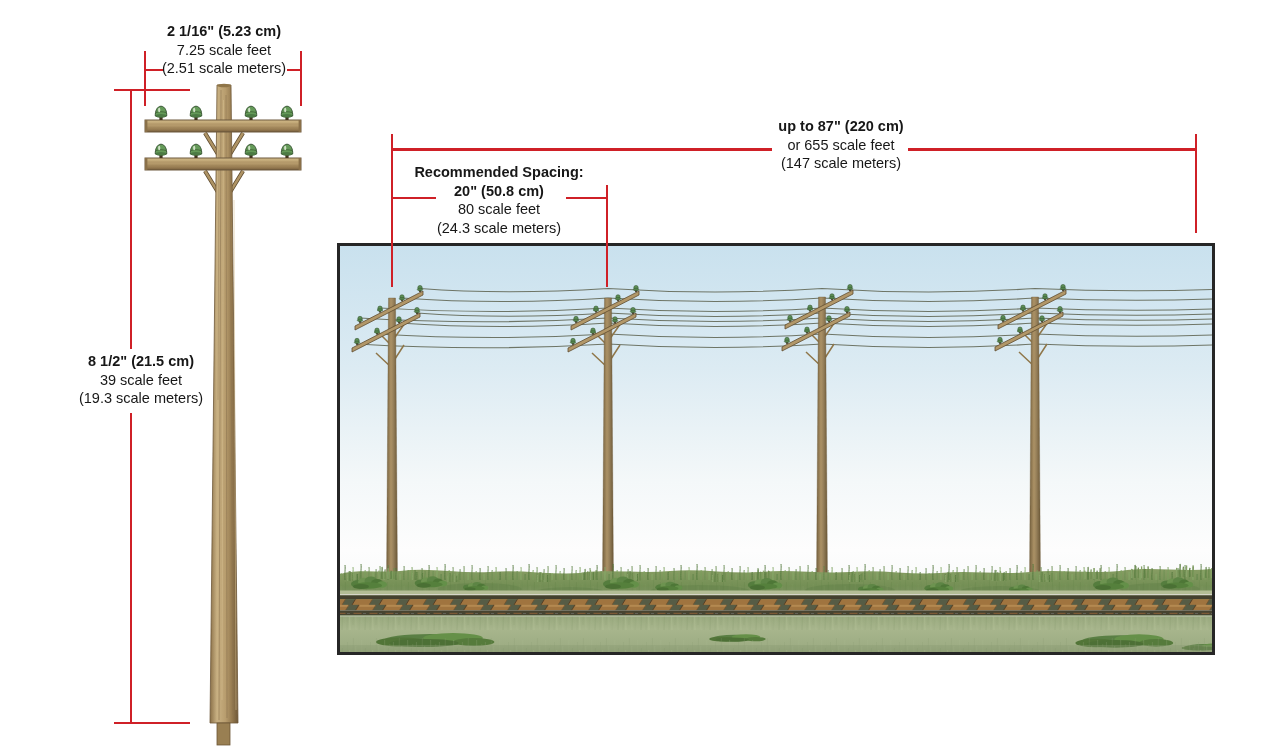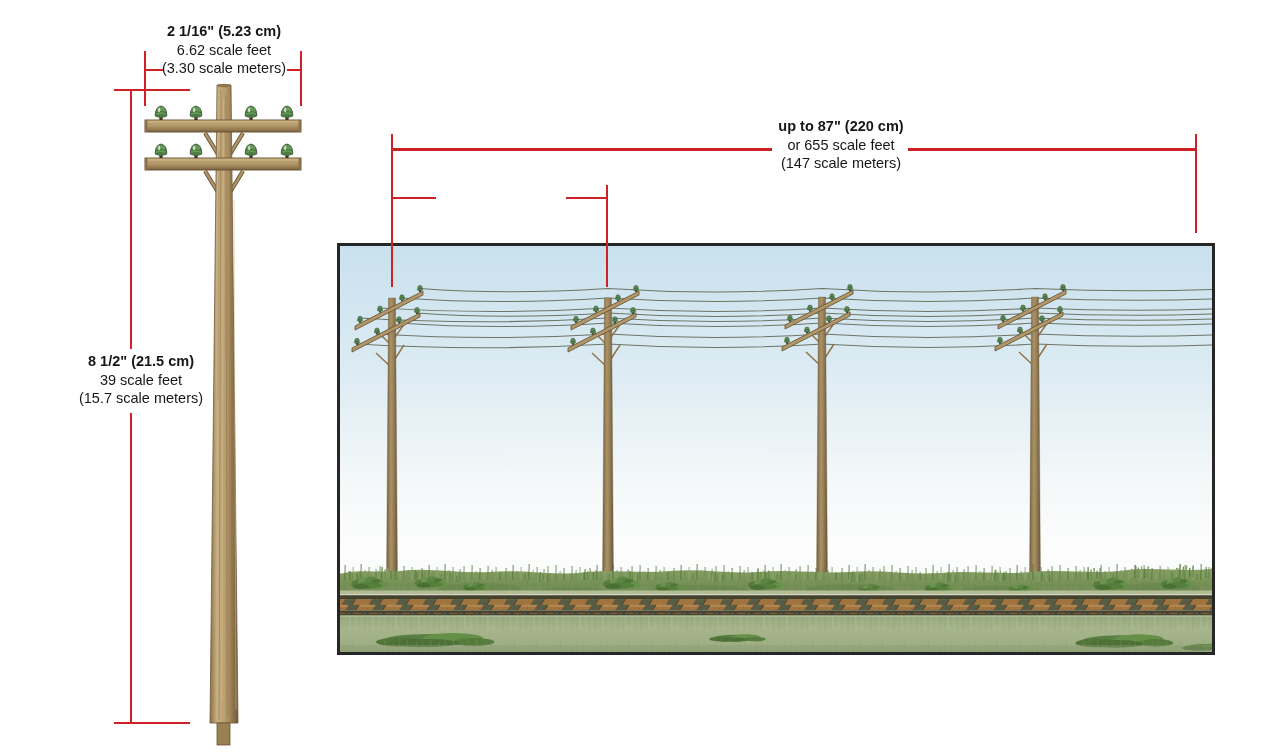--- a/index.html
+++ b/index.html
@@ -302,30 +302,36 @@
     </g>
     <g>
       <path d="M392,198 L436,198 M566,198 L607,198"></path>
       <path d="M607,185 L607,287"></path>
     </g>
   </g>
 </svg>
 
 <div class="dim-text" style="left:224px;top:22px">
   <div class="b">2 1/16" (5.23 cm)</div>
-  <div>6.62 scale feet</div>
-  <div>(3.30 scale meters)</div>
+  <div>7.25 scale feet</div>
+  <div>(2.51 scale meters)</div>
 </div>
 
 <div class="dim-text" style="left:141px;top:352px">
   <div class="b">8 1/2" (21.5 cm)</div>
   <div>39 scale feet</div>
-  <div>(15.7 scale meters)</div>
-</div>
-
+  <div>(19.3 scale meters)</div>
+</div>
+
+<div class="dim-text" style="left:499px;top:163px">
+  <div class="b">Recommended Spacing:</div>
+  <div class="b">20" (50.8 cm)</div>
+  <div>80 scale feet</div>
+  <div>(24.3 scale meters)</div>
+</div>
 
 <div class="dim-text" style="left:841px;top:117px">
   <div class="b">up to 87" (220 cm)</div>
   <div>or 655 scale feet</div>
   <div>(147 scale meters)</div>
 </div>
 
 </div>
 
 </body></html>

